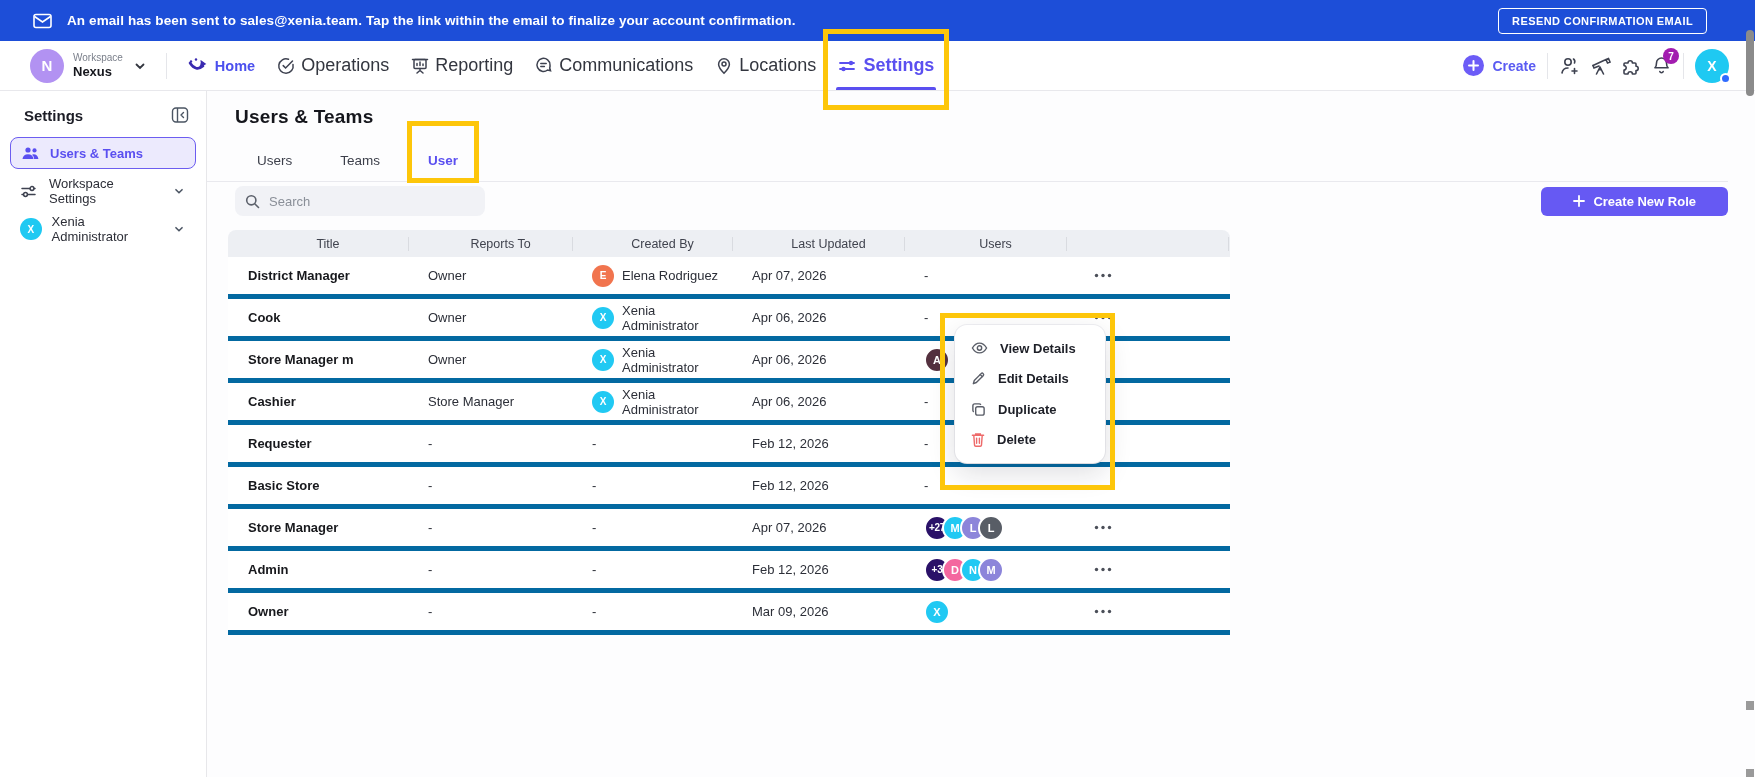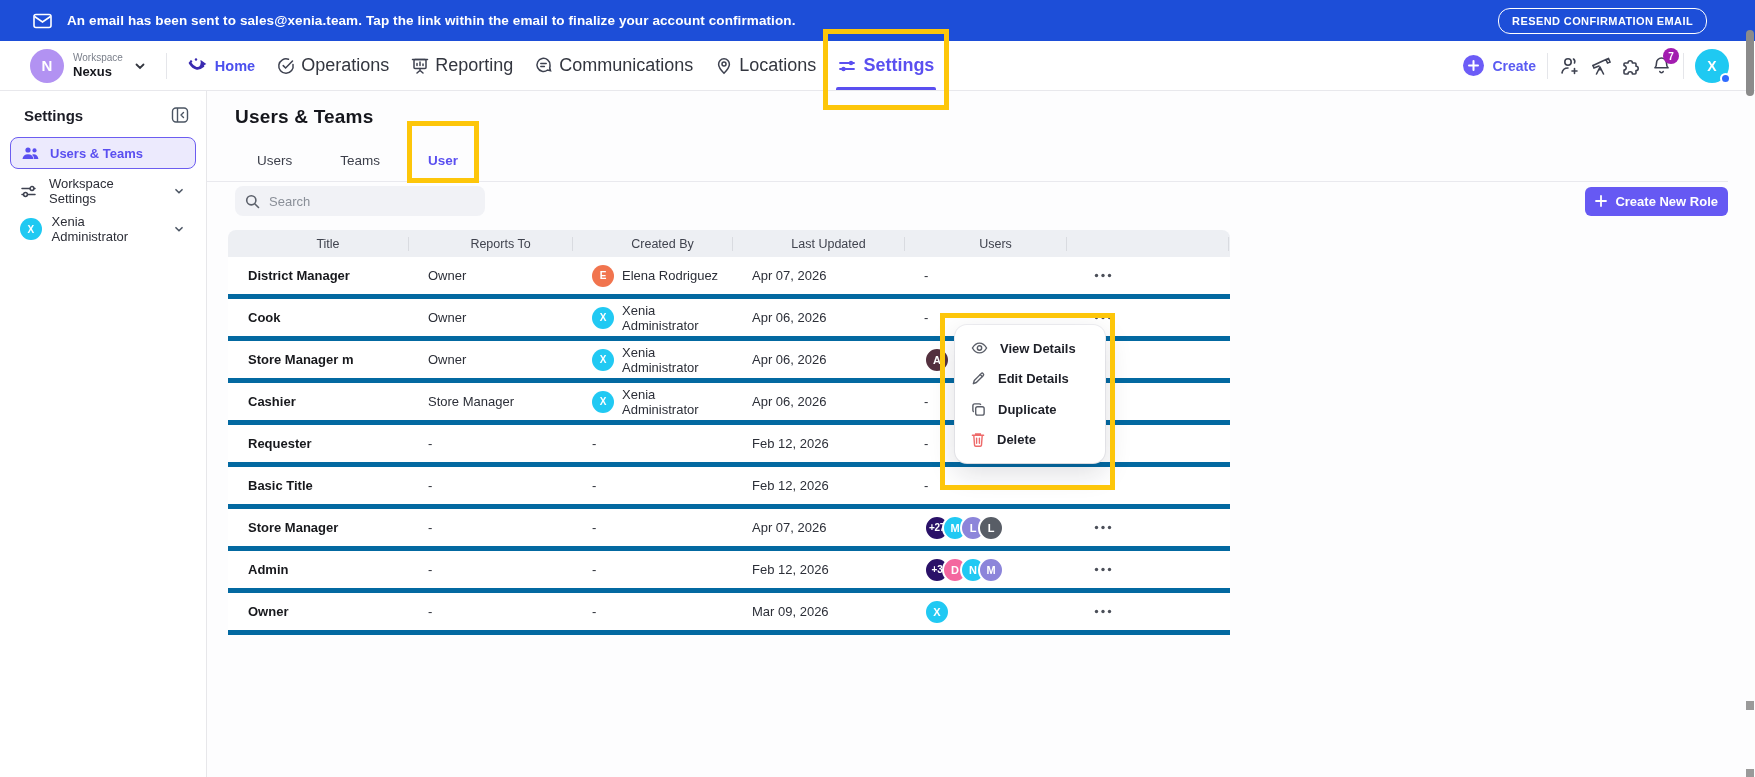--- a/index.html
+++ b/index.html
@@ -4,21 +4,21 @@
 <style>
   * { margin:0; padding:0; box-sizing:border-box; }
   html,body { width:1755px; height:777px; overflow:hidden; }
   body { font-family:"Liberation Sans", sans-serif; background:#fff; position:relative; color:#23252e; }
   svg { display:block; }
 
   
   .banner { height:41px; background:#1d4ed8; display:flex; align-items:center; padding:0 30px 0 33px; color:#fff; }
   .banner-msg { font-size:13.5px; font-weight:600; margin-left:15px; letter-spacing:.1px; flex:1; }
   .resend-btn { border:1.5px solid #fff; background:transparent; color:#fff; font-family:inherit;
-    font-size:11px; font-weight:700; letter-spacing:.4px; padding:6px 13px; border-radius:12px; cursor:pointer; white-space:nowrap; margin-right:18px;}
+    font-size:11px; font-weight:700; letter-spacing:.4px; padding:6px 13px; border-radius:4px; cursor:pointer; white-space:nowrap; margin-right:18px;}
 
   
   .topnav { height:50px; background:#fff; border-bottom:1px solid #e8e8ec; display:flex; align-items:center; padding:0 26px 0 30px; }
   .ws-block { display:flex; align-items:center; gap:9px; cursor:pointer; }
   .ws-avatar { width:34px; height:34px; border-radius:50%; background:#B292F2; color:#fff; font-size:15px; font-weight:700; display:flex; align-items:center; justify-content:center; }
   .ws-label { font-size:10px; color:#7a7f8a; line-height:12px; }
   .ws-name { font-size:13px; font-weight:700; color:#15161c; line-height:15px; }
   .nav-divider { width:1px; height:26px; background:#e5e6ea; margin:0 18px; }
   .nav-items { display:flex; align-items:center; gap:18px; height:100%; }
   .nav-item { display:flex; align-items:center; gap:6px; font-size:18px; font-weight:500; color:#33363f; cursor:pointer; height:100%; position:relative; padding:0 2px; }
@@ -49,21 +49,21 @@
   .tabs { display:flex; gap:42px; padding-left:47px; margin-top:12px; height:42px; border-bottom:1px solid #e9e9ee; margin-right:27px; }
   .tab { font-size:13.5px; color:#3c3f4a; font-weight:500; cursor:pointer; position:relative; display:flex; align-items:center; padding:0 3px; }
   .tab.active { color:#5A4FF0; font-weight:700; }
   .tab.active .tab-underline { position:absolute; left:0; right:0; bottom:-1px; height:3px; background:#5B4FEC; border-radius:2px; }
 
   .toolbar { display:flex; align-items:center; margin:4px 27px 0 28px; }
   .search-box { width:250px; height:30px; background:#F1F2F6; border-radius:8px; display:flex; align-items:center; padding:0 10px; gap:9px; }
   .search-box input { border:none; background:transparent; outline:none; font-family:inherit; font-size:13px; color:#3a3d46; width:100%; }
   .search-box input::placeholder { color:#8a8f98; }
   .create-role-btn { margin-left:auto; height:29px; background:#6659F3; border:none; border-radius:6px; color:#fff; font-family:inherit;
-    font-size:13px; font-weight:600; display:flex; align-items:center; gap:8px; padding:0 10px; cursor:pointer; }
+    font-size:13px; font-weight:600; display:flex; align-items:center; gap:8px; padding:0 32px; cursor:pointer; }
 
   
   .table { margin:14px 0 0 21px; width:1002px; }
   .thead, .trow { display:grid; grid-template-columns:180px 164px 160px 172px 162px 162px 1fr; align-items:center; }
   .thead { height:27px; background:#EDEFF3; border-radius:8px 8px 0 0; }
   .th { font-size:12.5px; color:#40434e; font-weight:500; padding-left:20px; height:14px; line-height:14px;text-align:center; }
   .th + .th, .th-blank + .th-blank, .th:nth-child(n+2) { border-left:1px solid #d9dbe0; }
   .th-blank { height:14px; }
   .trow { height:42px; border-bottom:5px solid #0369a1; background:#fff; }
   .td { font-size:13px; color:#2c2f38; padding-left:20px; display:flex; align-items:center; gap:8px; }
@@ -407,21 +407,21 @@
         <div class="td title">Requester</div>
         <div class="td">-</div>
         <div class="td">-</div>
         <div class="td">Feb 12, 2026</div>
         <div class="td">-</div>
         <div></div>
           <div></div>
       </div>
 
       <div class="trow">
-        <div class="td title">Basic Title</div>
+        <div class="td title">Basic Store</div>
         <div class="td">-</div>
         <div class="td">-</div>
         <div class="td">Feb 12, 2026</div>
         <div class="td">-</div>
         <div></div>
           <div></div>
       </div>
 
       <div class="trow">
         <div class="td title">Store Manager</div>

